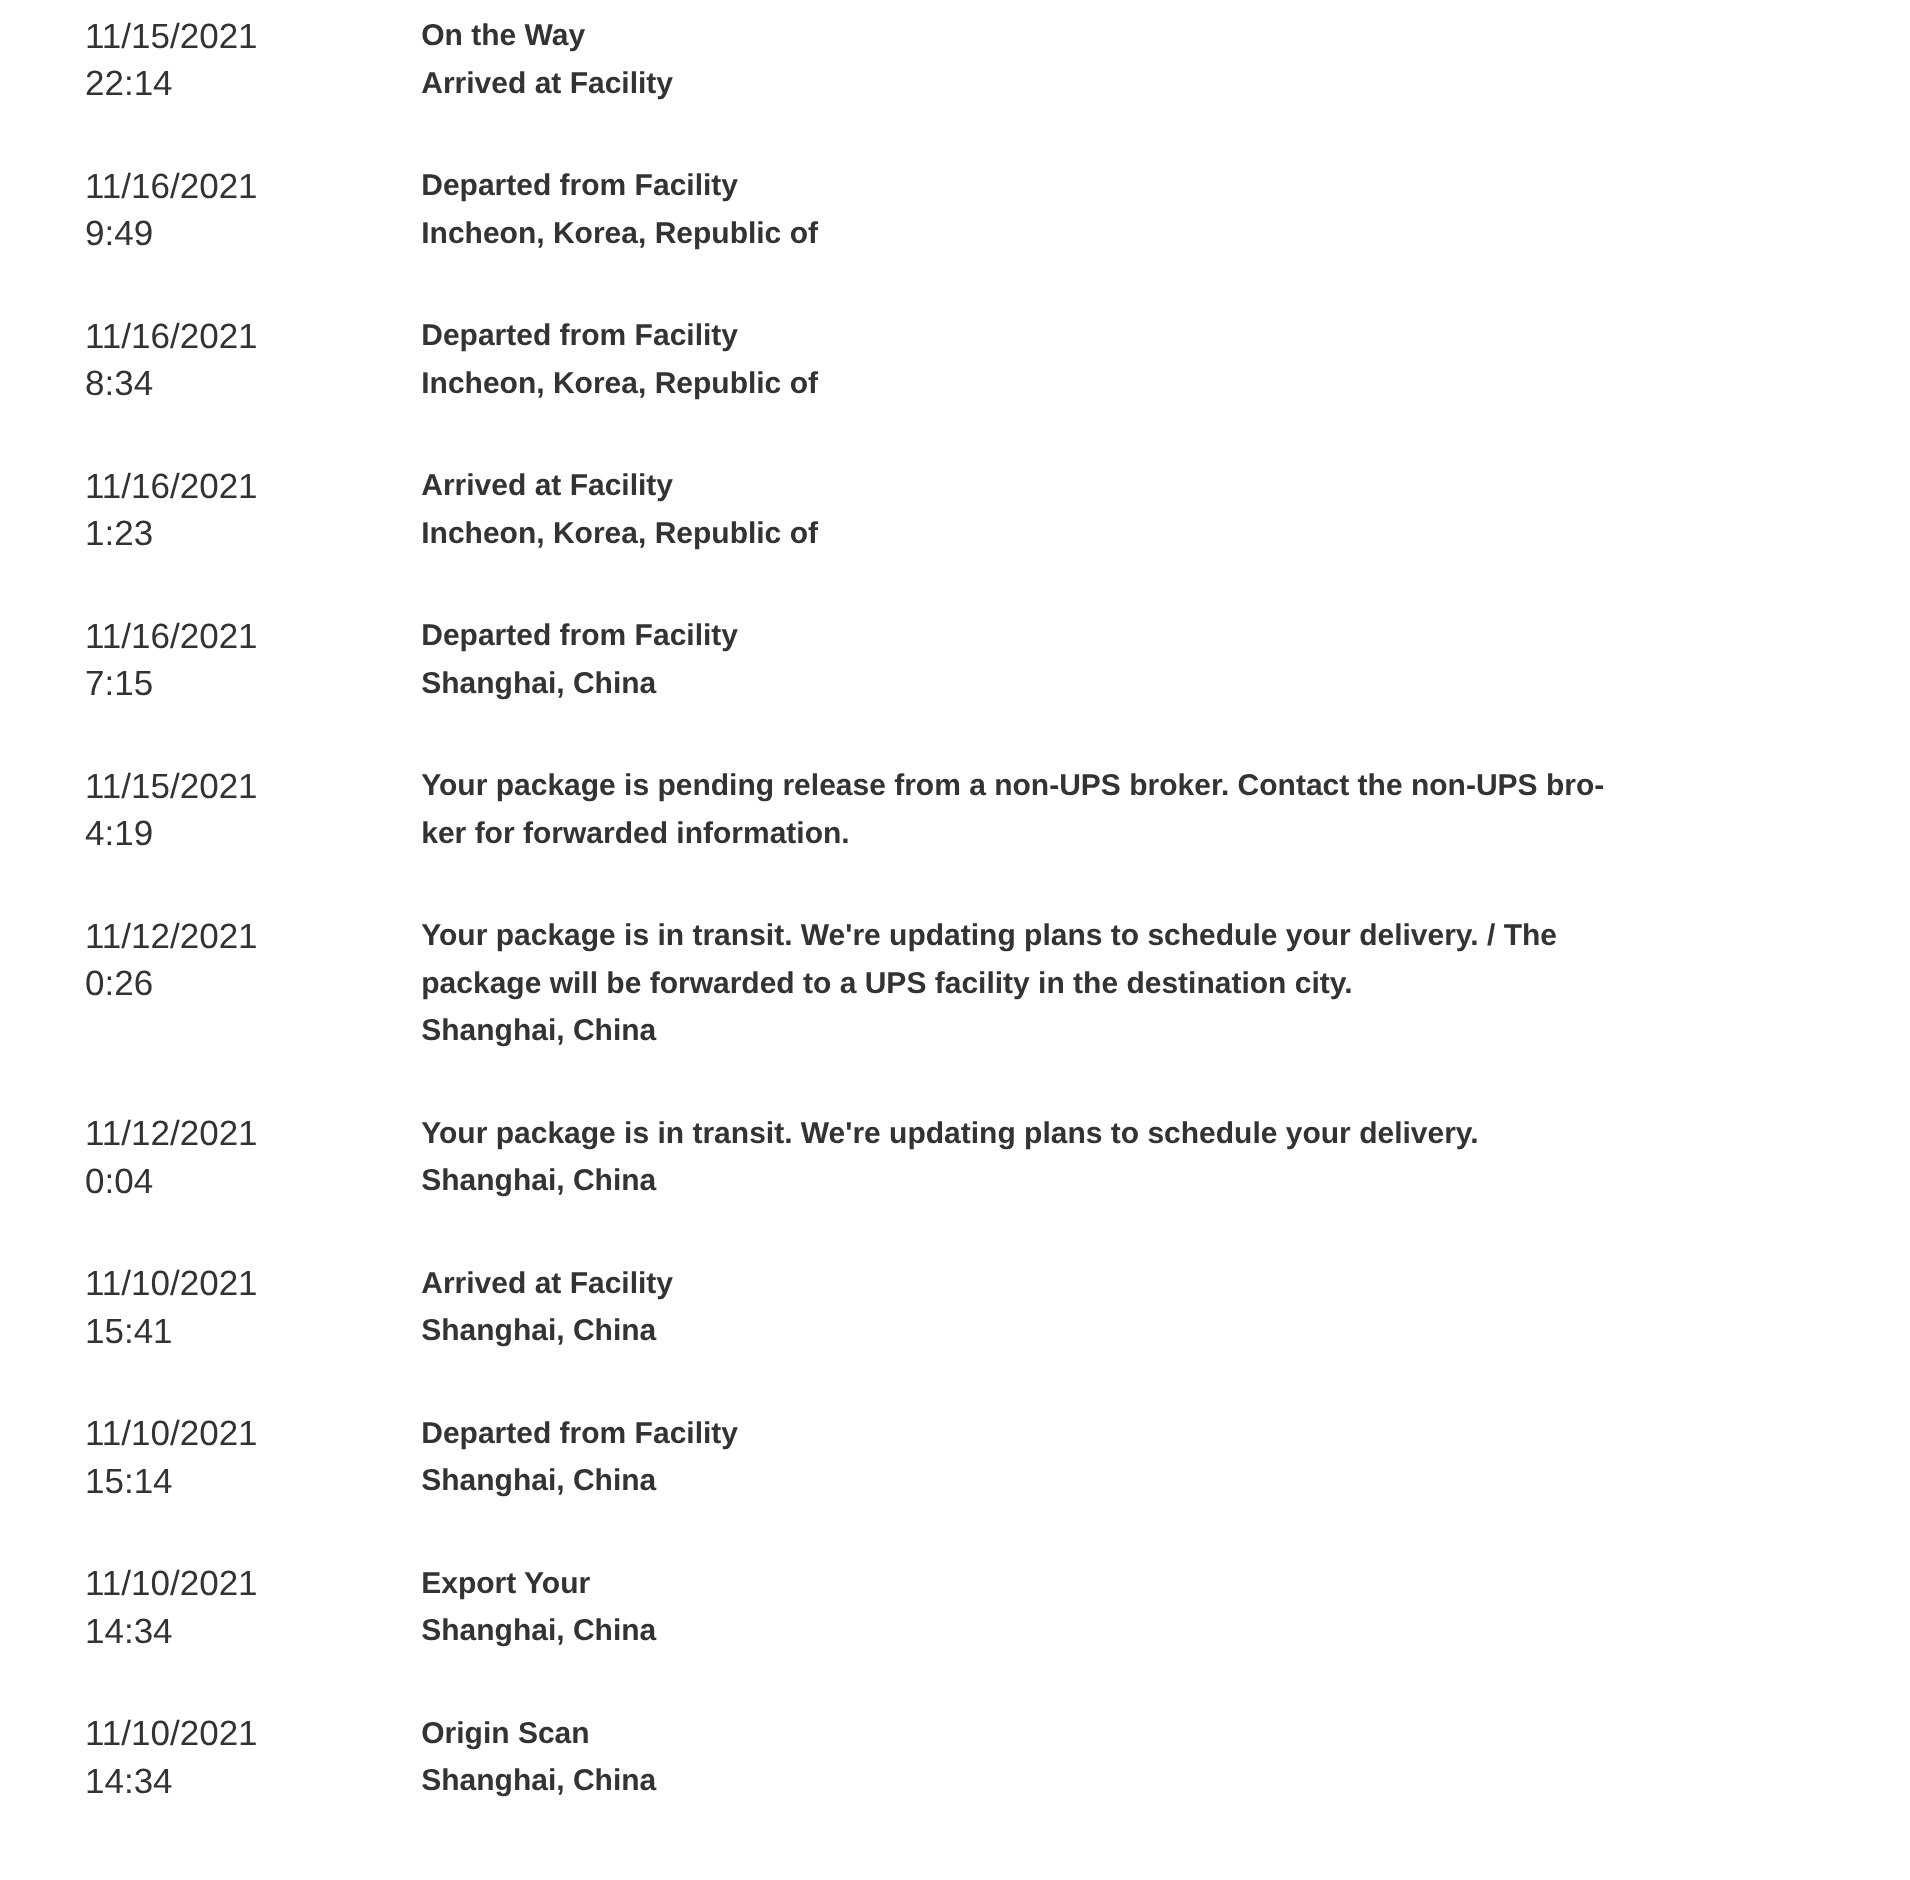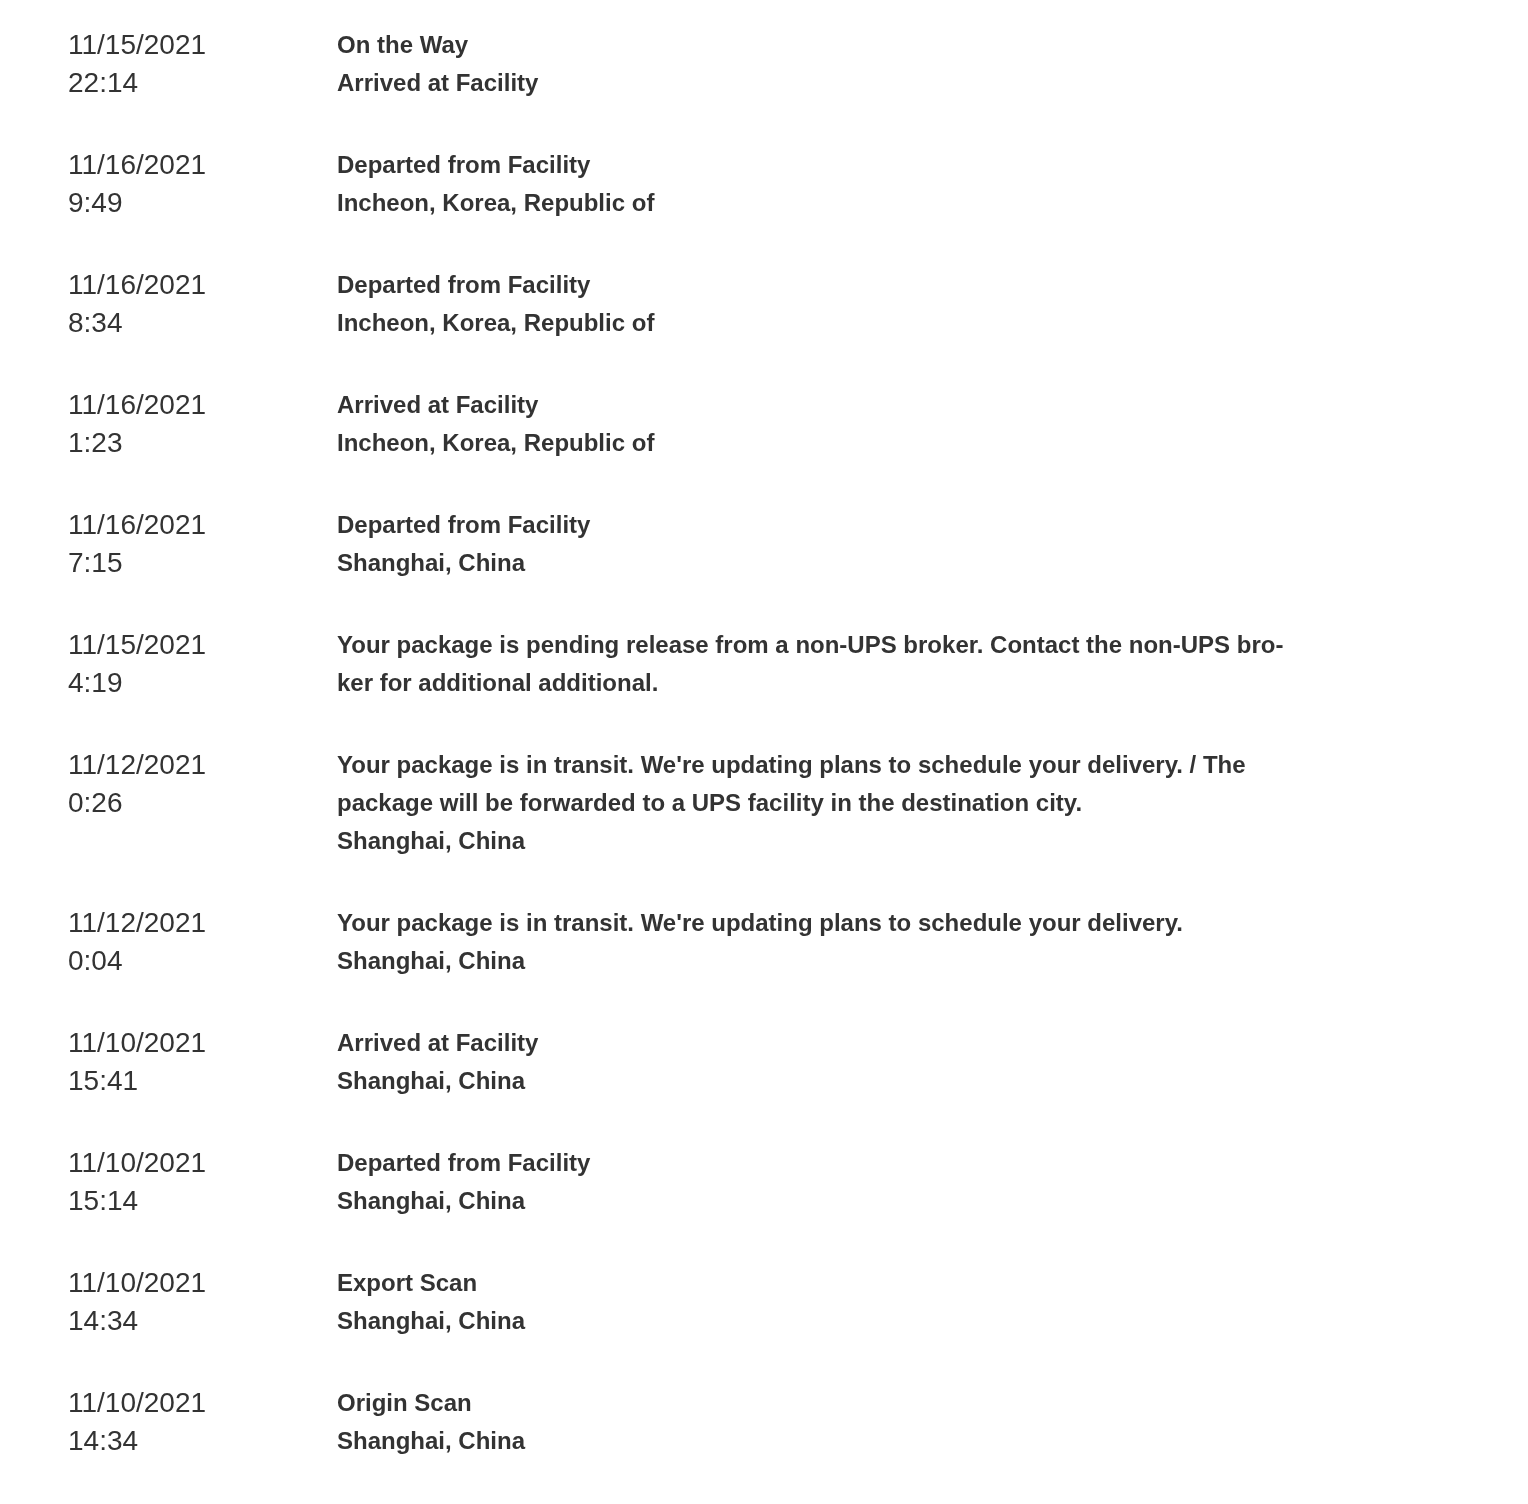--- a/index.html
+++ b/index.html
@@ -16,21 +16,20 @@
   }
   .history {
     padding: 10px 40px 0 68px;
     box-sizing: border-box;
   }
   .event {
     display: flex;
     flex-direction: row;
     align-items: flex-start;
     margin-bottom: 44px;
-    margin-top: 16px;
   }
   .event:last-child {
     margin-bottom: 0;
   }
   .col-date {
     flex: 0 0 269px;
     width: 269px;
     font-size: 28px;
     line-height: 38px;
     color: #333333;
@@ -113,21 +112,21 @@
   </section>
 
   <section class="event">
     <div class="col-date">
       <div class="event-date">11/15/2021</div>
       <div class="event-time">4:19</div>
     </div>
     <div class="col-detail">
 
     <div class="event-line">Your package is pending release from a non-UPS broker. Contact the non-UPS bro-</div>
-        <div class="event-line">ker for additional additional.</div>
+        <div class="event-line">ker for forwarded information.</div>
       </div>
   </section>
 
   <section class="event">
     <div class="col-date">
       <div class="event-date">11/12/2021</div>
       <div class="event-time">0:26</div>
     </div>
     <div class="col-detail">
 
@@ -173,21 +172,21 @@
       </div>
   </section>
 
   <section class="event">
     <div class="col-date">
       <div class="event-date">11/10/2021</div>
       <div class="event-time">14:34</div>
     </div>
     <div class="col-detail">
 
-    <div class="event-line">Export Scan</div>
+    <div class="event-line">Export Your</div>
         <div class="event-line">Shanghai, China</div>
       </div>
   </section>
 
   <section class="event">
     <div class="col-date">
       <div class="event-date">11/10/2021</div>
       <div class="event-time">14:34</div>
     </div>
     <div class="col-detail">

